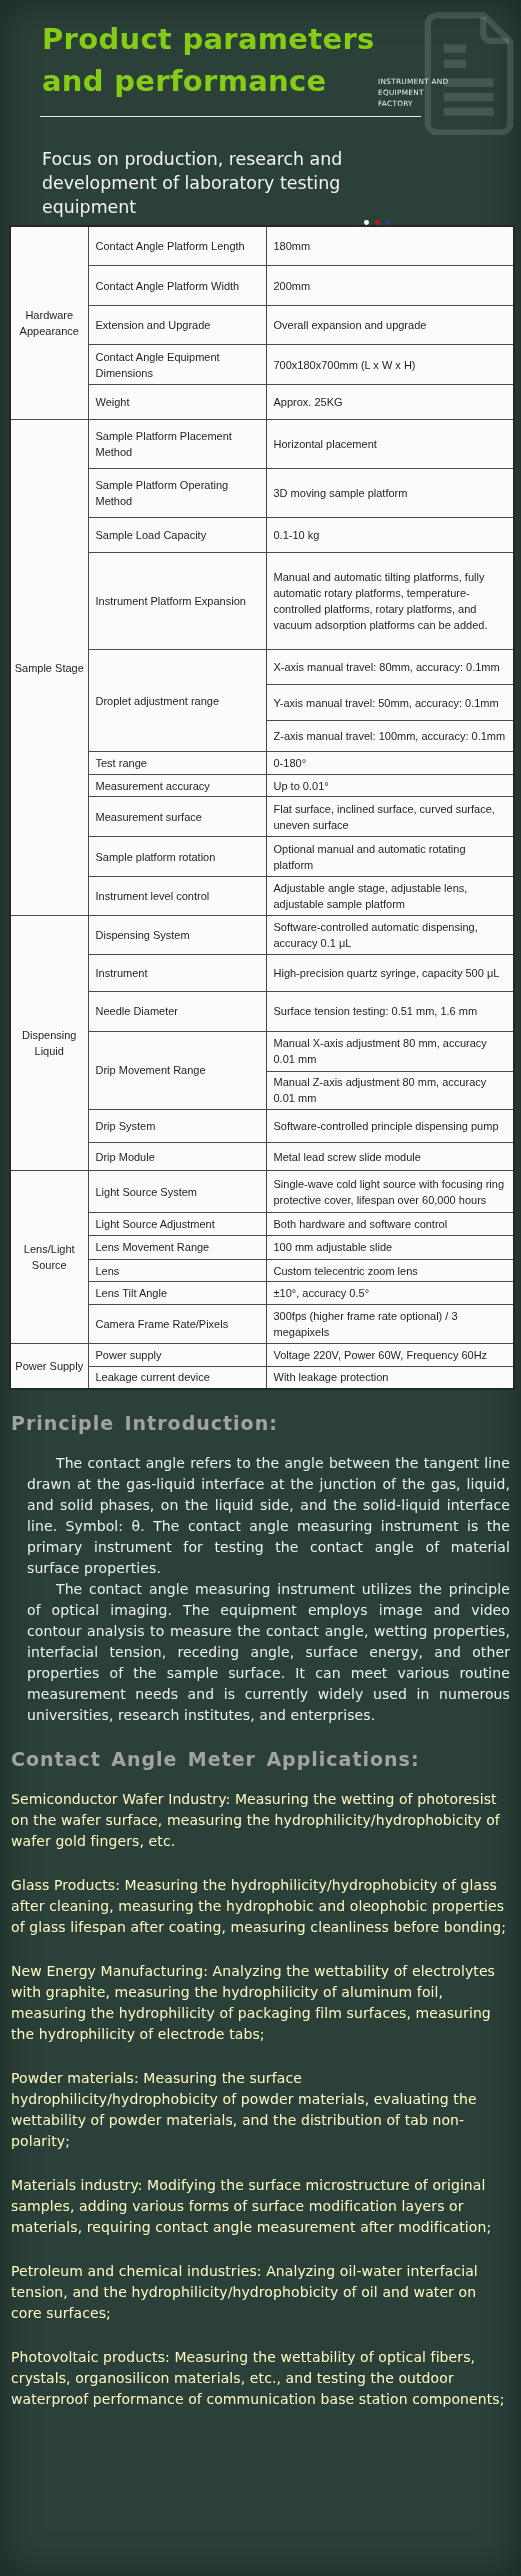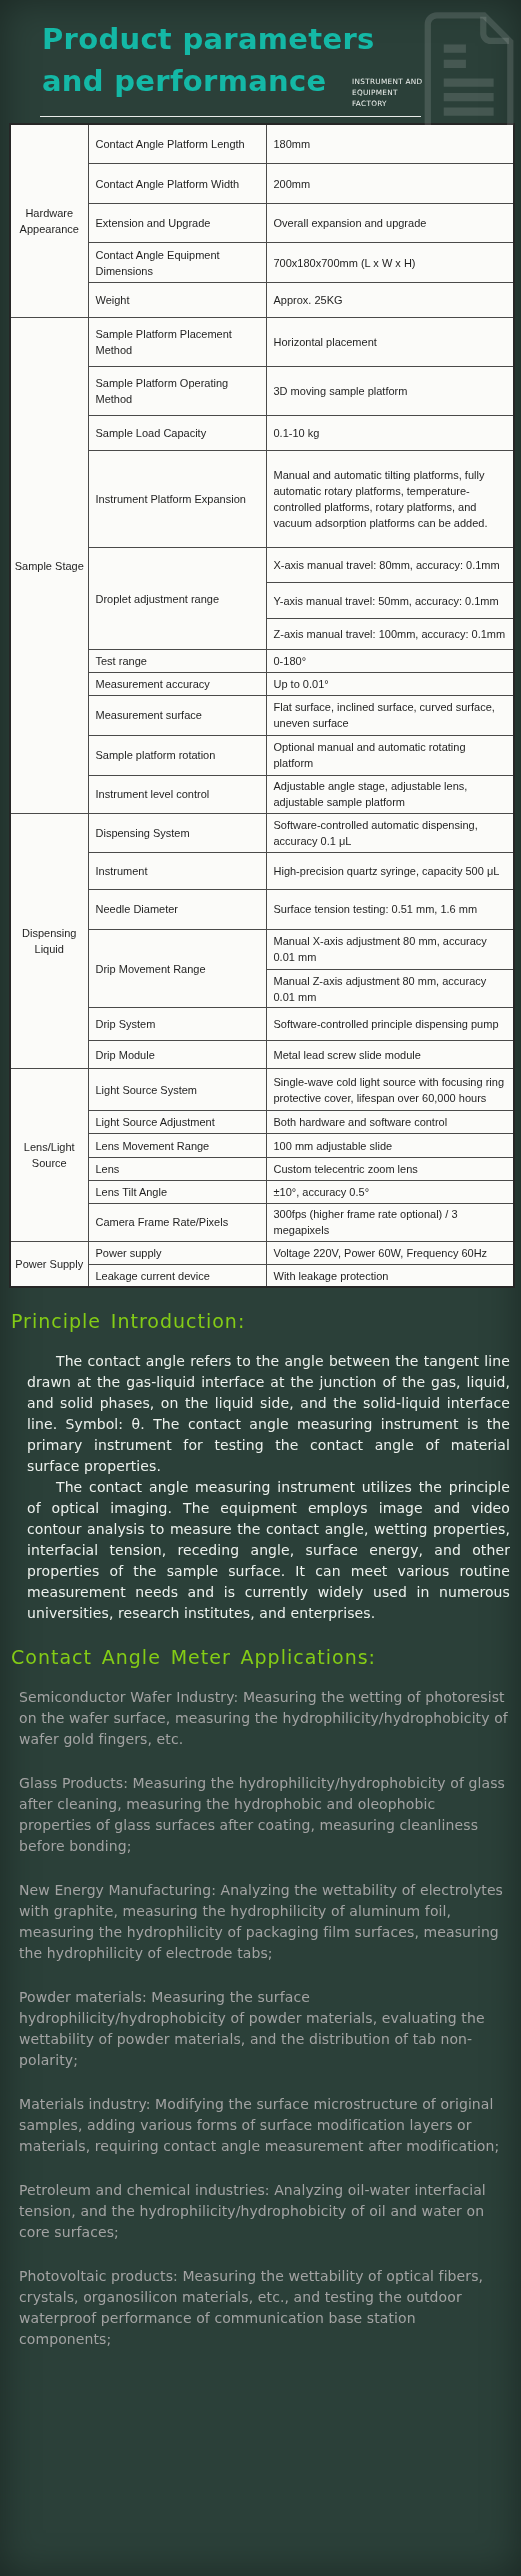--- a/index.html
+++ b/index.html
@@ -9,22 +9,22 @@
     min-height:2576px;
     margin:0 auto;
     background:#2b4039;
     font-family:"DejaVu Sans","Liberation Sans",sans-serif;
     color:#eef2ee;
     box-shadow:inset 0 0 38px rgba(0,0,0,.38);
     overflow:hidden;
   }
   
   .header{position:relative;padding-top:18px;}
-  .title{margin-left:42px;font-size:29px;line-height:42px;font-weight:bold;color:#14b8a6;letter-spacing:0.3px;}
-  .factory{position:absolute;left:352px;top:76px;font-size:7.3px;line-height:11px;letter-spacing:0.3px;color:#f2f5f2;}
+  .title{margin-left:42px;font-size:29px;line-height:42px;font-weight:bold;color:#84cc16;letter-spacing:0.3px;}
+  .factory{position:absolute;left:378px;top:76px;font-size:7.3px;line-height:11px;letter-spacing:0.3px;color:#f2f5f2;}
   .doc-icon{position:absolute;right:1.4px;top:8.3px;}
   .divider{margin:14px 0 0 40px;width:381px;height:1.4px;background:#e9ece9;}
   .subtitle{position:relative;margin:31px 0 0 42px;font-size:17.4px;line-height:23.6px;color:#f2f5f1;}
   .dots{position:absolute;left:322px;top:72px;display:flex;gap:6.3px;}
   .dot{width:4.9px;height:4.9px;border-radius:50%;display:inline-block;}
   
   table.spec{
     margin:5.6px 9px 0 9px;
     width:503px;
     border-collapse:collapse;
@@ -42,41 +42,41 @@
     vertical-align:middle;
     word-wrap:break-word;
   }
   table.spec td.cat{text-align:center;padding:2.8px 2.1px;}
   
   .dark{padding:0 11px;}
   .section-heading{
     margin:21px 0 0 0;
     font-size:19px;
     line-height:25px;
-    font-weight:normal;
-    color:#84cc16;
+    font-weight:bold;
+    color:#a3a3a3;
     letter-spacing:1px;
     word-spacing:2.8px;
   }
   .paras{margin-top:16.7px;margin-left:16px;}
   .paras p{
     margin:0;
     font-size:14px;
     line-height:21px;
     text-align:justify;
     text-indent:29px;
     color:#edf1ed;
     letter-spacing:0.1px;
   }
   .apps{margin-top:16.7px;}
   .apps p{
-    margin:0 0 23px 8px;
+    margin:0 0 23px 0;
     font-size:14px;
     line-height:21px;
-    color:#a3a3a3;
+    color:#fef9c3;
     letter-spacing:0.1px;
   }
   .apps p:last-child{margin-bottom:28px;}
 </style>
 </head>
 <body>
 
 <div class="page">
 
   <header class="header">
@@ -100,20 +100,30 @@
     </svg>
 
     <div class="factory">
       <div>INSTRUMENT AND</div>
       <div>EQUIPMENT</div>
       <div>FACTORY</div>
     </div>
 
     <div class="divider"></div>
 
+    <div class="subtitle">
+      <div>Focus on production, research and</div>
+      <div>development of laboratory testing</div>
+      <div>equipment</div>
+      <div class="dots">
+        <span class="dot" style="background: rgb(255, 255, 255);"></span>
+        <span class="dot" style="background: rgb(176, 31, 36);"></span>
+        <span class="dot" style="background: rgb(47, 60, 142);"></span>
+      </div>
+    </div>
   </header>
 
   <table class="spec">
     <colgroup>
       <col style="width:78px">
       <col style="width:178px">
       <col style="width:248px">
     </colgroup>
     <tbody>
         <tr style="height: 40px;">
@@ -254,21 +264,21 @@
     <div class="paras">
         <p>The contact angle refers to the angle between the tangent line drawn at the gas-liquid interface at the junction of the gas, liquid, and solid phases, on the liquid side, and the solid-liquid interface line. Symbol: θ. The contact angle measuring instrument is the primary instrument for testing the contact angle of material surface properties.</p>
         <p>The contact angle measuring instrument utilizes the principle of optical imaging. The equipment employs image and video contour analysis to measure the contact angle, wetting properties, interfacial tension, receding angle, surface energy, and other properties of the sample surface. It can meet various routine measurement needs and is currently widely used in numerous universities, research institutes, and enterprises.</p>
       </div>
   </section>
 
   <section class="dark">
     <h2 class="section-heading">Contact Angle Meter Applications:</h2>
     <div class="apps">
         <p>Semiconductor Wafer Industry: Measuring the wetting of photoresist on the wafer surface, measuring the hydrophilicity/hydrophobicity of wafer gold fingers, etc.</p>
-        <p>Glass Products: Measuring the hydrophilicity/hydrophobicity of glass after cleaning, measuring the hydrophobic and oleophobic properties of glass surfaces after coating, measuring cleanliness before bonding;</p>
+        <p>Glass Products: Measuring the hydrophilicity/hydrophobicity of glass after cleaning, measuring the hydrophobic and oleophobic properties of glass lifespan after coating, measuring cleanliness before bonding;</p>
         <p>New Energy Manufacturing: Analyzing the wettability of electrolytes with graphite, measuring the hydrophilicity of aluminum foil, measuring the hydrophilicity of packaging film surfaces, measuring the hydrophilicity of electrode tabs;</p>
         <p>Powder materials: Measuring the surface hydrophilicity/hydrophobicity of powder materials, evaluating the wettability of powder materials, and the distribution of tab non-polarity;</p>
         <p>Materials industry: Modifying the surface microstructure of original samples, adding various forms of surface modification layers or materials, requiring contact angle measurement after modification;</p>
         <p>Petroleum and chemical industries: Analyzing oil-water interfacial tension, and the hydrophilicity/hydrophobicity of oil and water on core surfaces;</p>
         <p>Photovoltaic products: Measuring the wettability of optical fibers, crystals, organosilicon materials, etc., and testing the outdoor waterproof performance of communication base station components;</p>
       </div>
   </section>
 
 </div>
 

